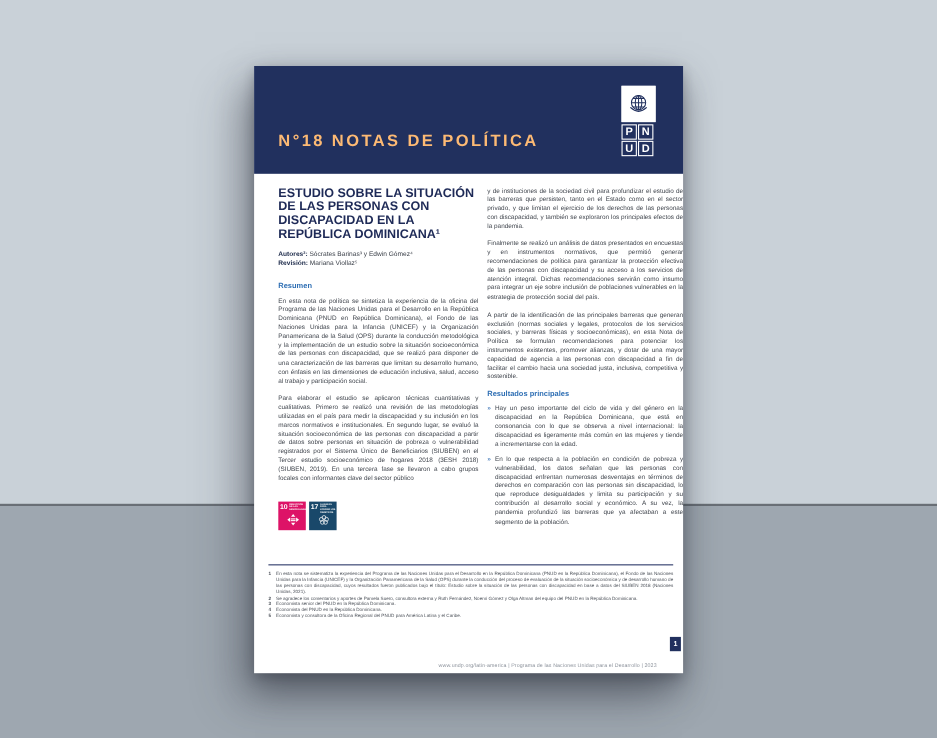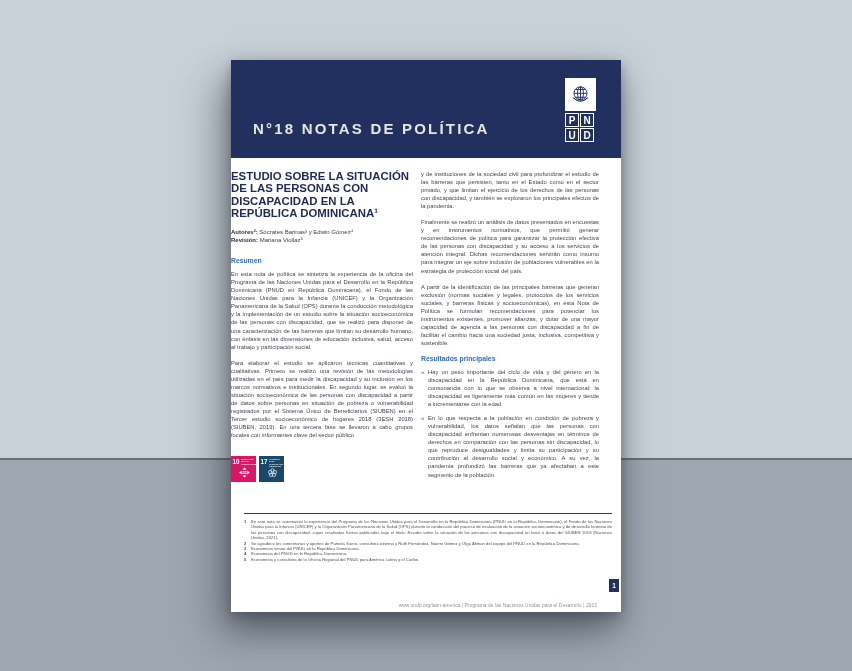--- a/index.html
+++ b/index.html
@@ -13,33 +13,33 @@
   .bg-bottom{position:absolute;left:0;top:460px;width:852px;height:211px;background:#9ea7b0;}
 
   .page{
     position:absolute;left:231px;top:60px;width:390px;height:552px;background:#ffffff;
     box-shadow:0 14px 30px rgba(45,50,62,.5), 0 4px 10px rgba(45,50,62,.3), -18px 24px 38px rgba(45,50,62,.28);
   }
 
   
   .band{position:absolute;left:0;top:0;width:390px;height:98px;background:#21305e;}
   .band-title{
-    position:absolute;left:22px;top:60px;color:#e5e5e5;font-weight:bold;
+    position:absolute;left:22px;top:60px;color:#fdba74;font-weight:bold;
     font-size:15px;letter-spacing:2.2px;white-space:nowrap;
   }
   .logo{position:absolute;top:18px;right:25px;width:31px;}
   .emblem{width:29px;height:31px;background:#ffffff;border:1px solid #ffffff;display:flex;align-items:center;justify-content:center;}
   .letter-grid{margin-top:2px;display:grid;grid-template-columns:14px 14px;grid-auto-rows:14px;gap:1px;}
   .letter-cell{
     border:1px solid #ffffff;color:#ffffff;font-weight:bold;font-size:10px;
     display:flex;align-items:center;justify-content:center;background:#21305e;
   }
 
   
-  .content{position:absolute;left:0;top:110px;width:368px;display:flex;gap:8px;}
+  .content{position:absolute;left:22px;top:110px;width:368px;display:flex;gap:8px;}
   .col{width:182px;}
   .col.right{width:178px;}
   .doc-title{
     color:#1e2a57;font-weight:bold;font-size:11.4px;line-height:12.3px;margin:0 0 9px 0;
   }
   .byline{font-size:6px;line-height:8px;color:#3c414a;margin:0;}
   .byline b{color:#23304f;}
   .h2{
     color:#2f6fb4;font-weight:bold;font-size:6.8px;margin:13px 0 6px 0;
   }

